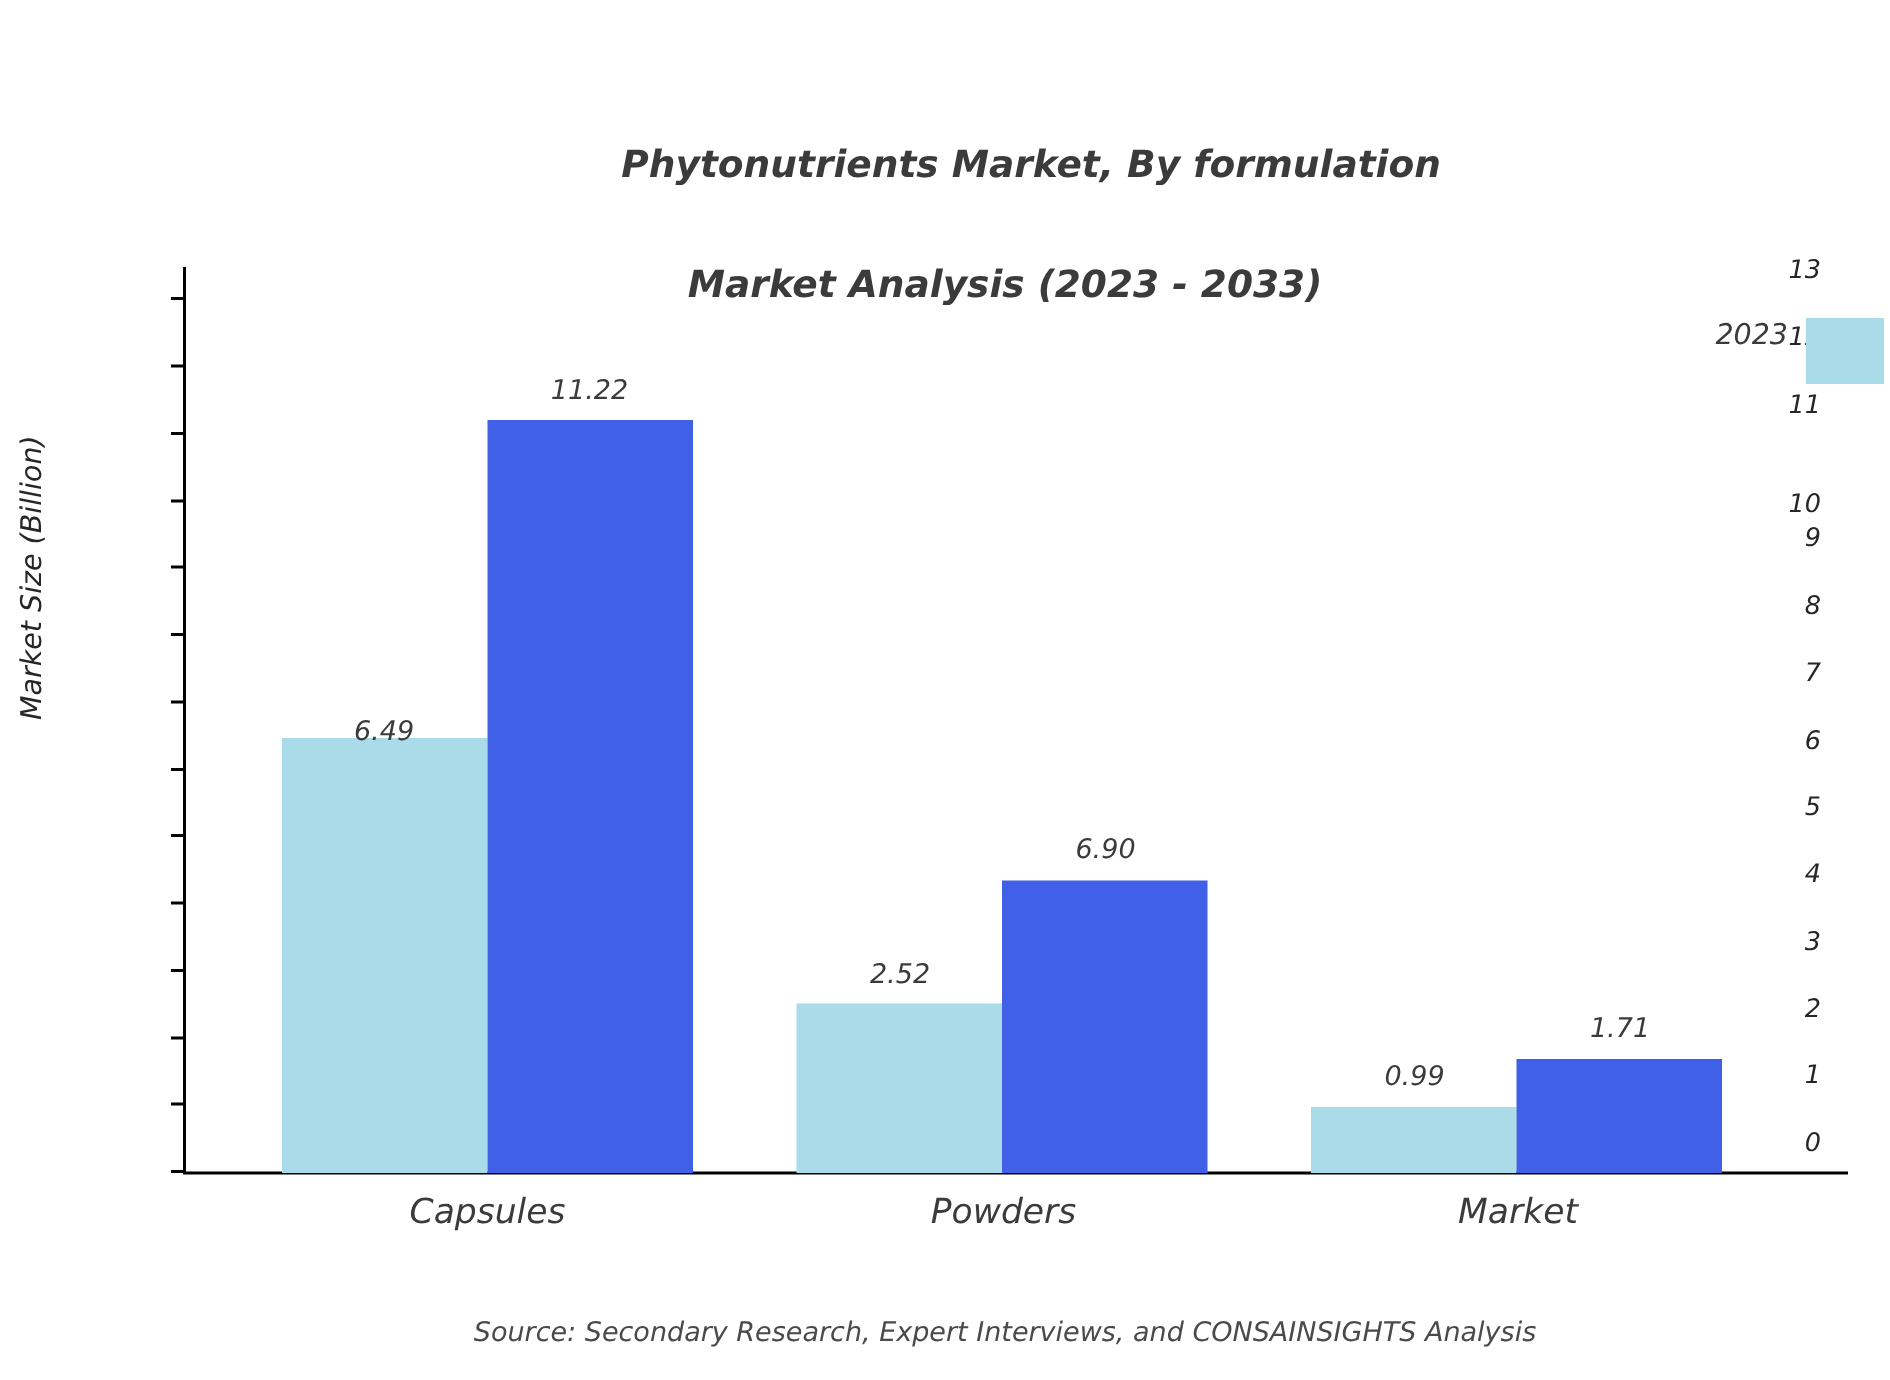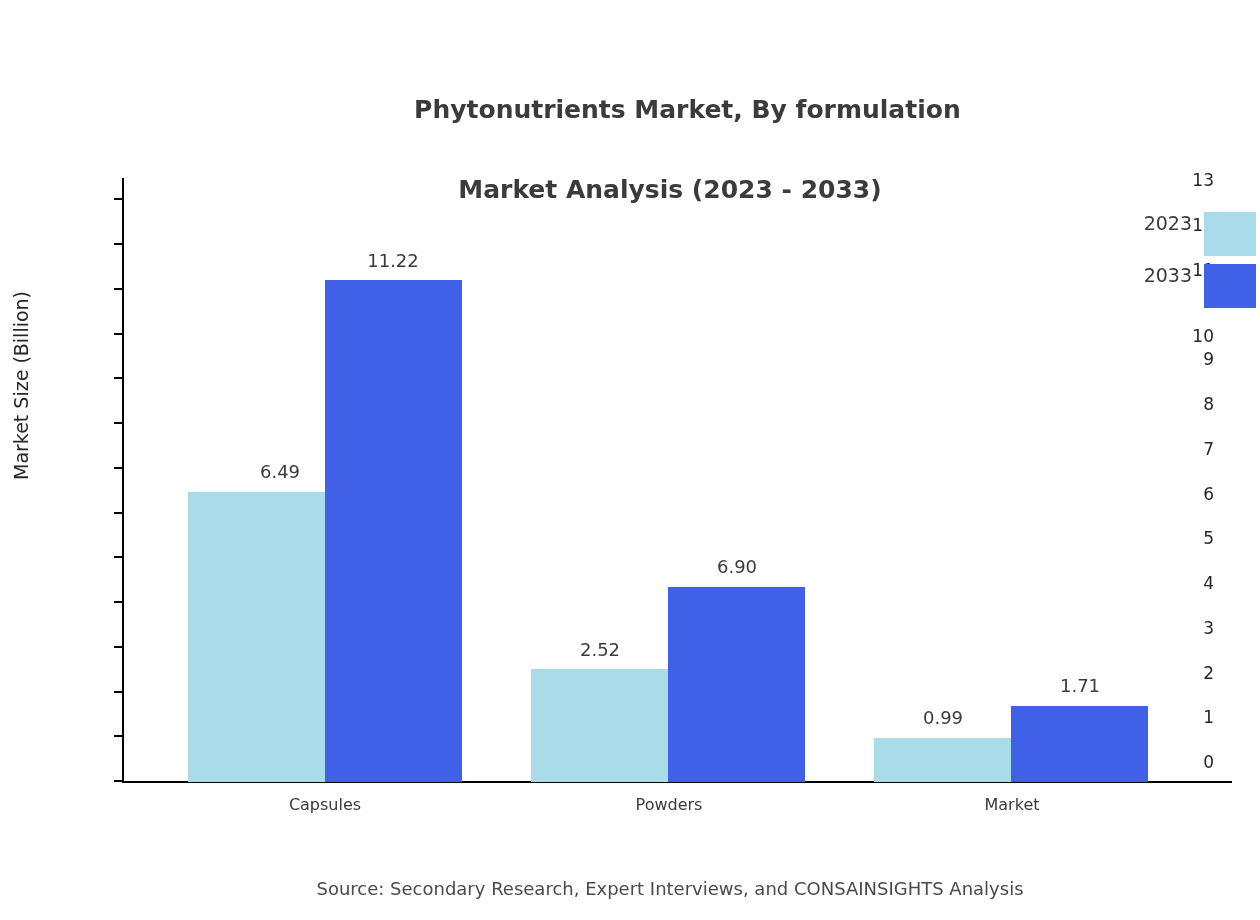--- a/index.html
+++ b/index.html
@@ -10,20 +10,21 @@
     width: 1260px;
     height: 920px;
     background: #ffffff;
     font-family: "DejaVu Sans", "Liberation Sans", sans-serif;
     overflow: hidden;
   }
   .chart-root {
     position: relative;
     width: 1260px;
     height: 920px;
+    font-style: italic;
   }
   .chart-title {
     position: absolute;
     left: 0;
     top: 50px;
     width: 1340px;
     text-align: center;
     font-size: 25px;
     font-weight: bold;
     color: #3b3b3b;
@@ -93,21 +94,21 @@
     position: absolute;
     transform: translateX(-50%);
     font-size: 18px;
     color: #3b3b3b;
     white-space: nowrap;
   }
   .cat-label {
     position: absolute;
     top: 795px;
     transform: translateX(-50%);
-    font-size: 16px;
+    font-size: 23px;
     color: #3b3b3b;
     white-space: nowrap;
   }
   .legend {
     position: absolute;
     left: 1130px;
     top: 212px;
     width: 130px;
   }
   .legend-row {
@@ -179,21 +180,21 @@
     <div class="ytick" style="bottom:447.4px;"></div>
     <div class="ytick-label" style="bottom:426px;">10</div>
     <div class="ytick" style="bottom:492.1px;"></div>
     <div class="ytick-label" style="bottom:492.1px;">11</div>
     <div class="ytick" style="bottom:536.9px;"></div>
     <div class="ytick-label" style="bottom:536.9px;">12</div>
     <div class="ytick" style="bottom:581.6px;"></div>
     <div class="ytick-label" style="bottom:581.6px;">13</div>
 
     <div class="bar bar-2023" style="left:66px; width:137px; height:290.4px;"></div>
-    <div class="bar-label" style="left:134px; bottom:300px;margin-left:24px;">6.49</div>
+    <div class="bar-label" style="left:134px; bottom:284px;">6.49</div>
     <div class="bar bar-2033" style="left:203px; width:137px; height:502.0px;"></div>
     <div class="bar-label" style="left:271px; bottom:511px;">11.22</div>
 
     <div class="bar bar-2023" style="left:409px; width:137px; height:112.8px;"></div>
     <div class="bar-label" style="left:478px; bottom:122px;text-align:center;">2.52</div>
     <div class="bar bar-2033" style="left:546px; width:137px; height:195.5px;"></div>
     <div class="bar-label" style="left:615px; bottom:205px;">6.90</div>
 
     <div class="bar bar-2023" style="left:752px; width:137px; height:44.3px;"></div>
     <div class="bar-label" style="left:821px; bottom:54px;">0.99</div>
@@ -203,21 +204,17 @@
 
   <div class="cat-label" style="left:325px;">Capsules</div>
   <div class="cat-label" style="left:669px;">Powders</div>
   <div class="cat-label" style="left:1012px;">Market</div>
 
   <div class="legend">
     <div class="legend-row">
       <span class="legend-text">2023</span>
       <span class="legend-swatch bar-2023"></span>
     </div>
-    <div class="legend-row">
-      <span class="legend-text">2033</span>
-      <span class="legend-swatch bar-2033"></span>
-    </div>
   </div>
 
   <div class="source-note">Source: Secondary Research, Expert Interviews, and CONSAINSIGHTS Analysis</div>
 
 </div>
 
 </body></html>

